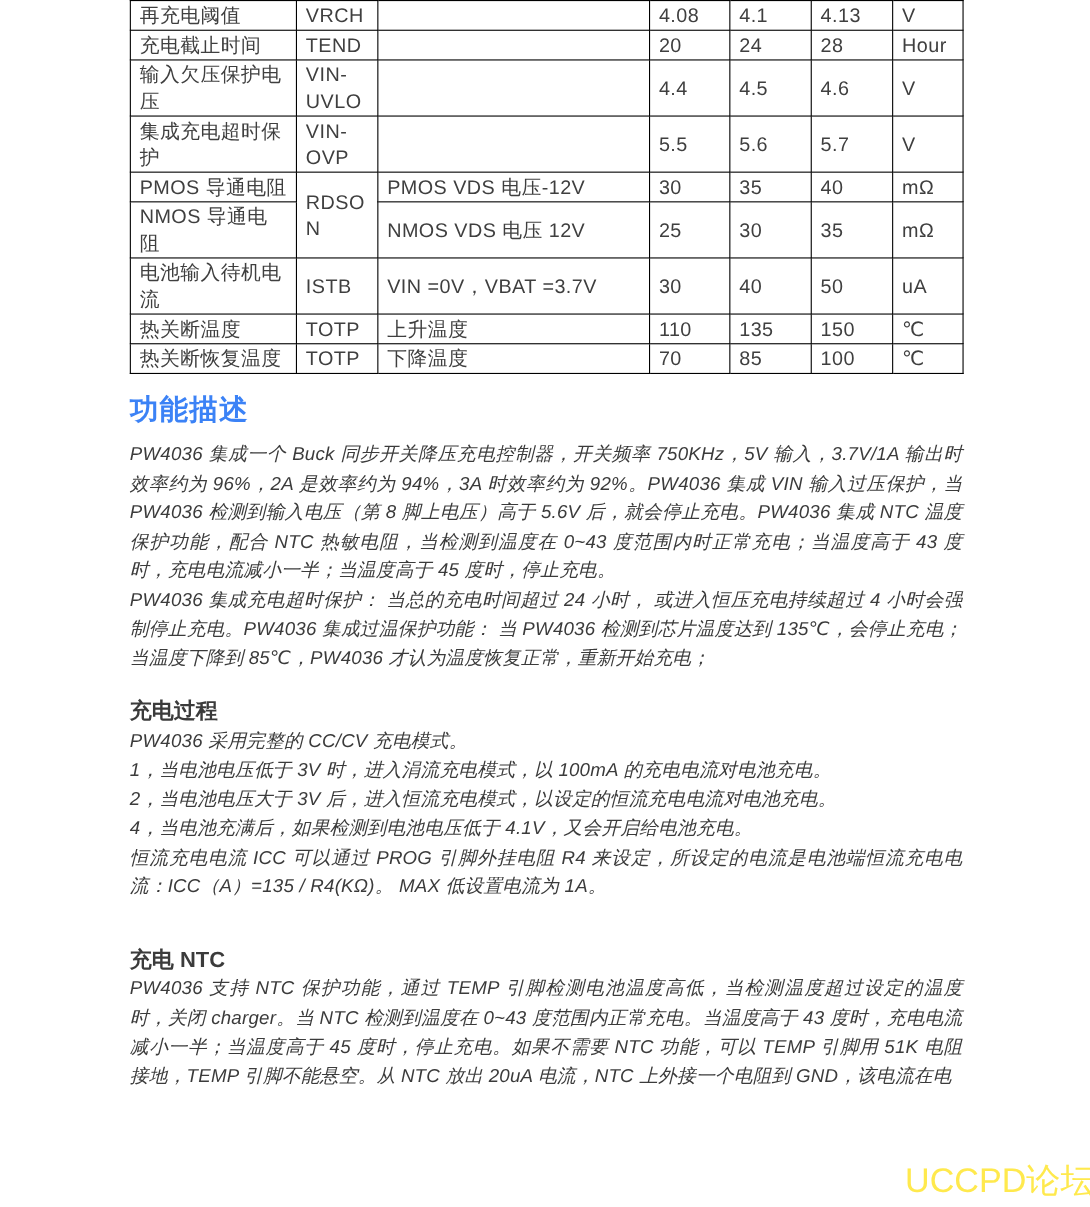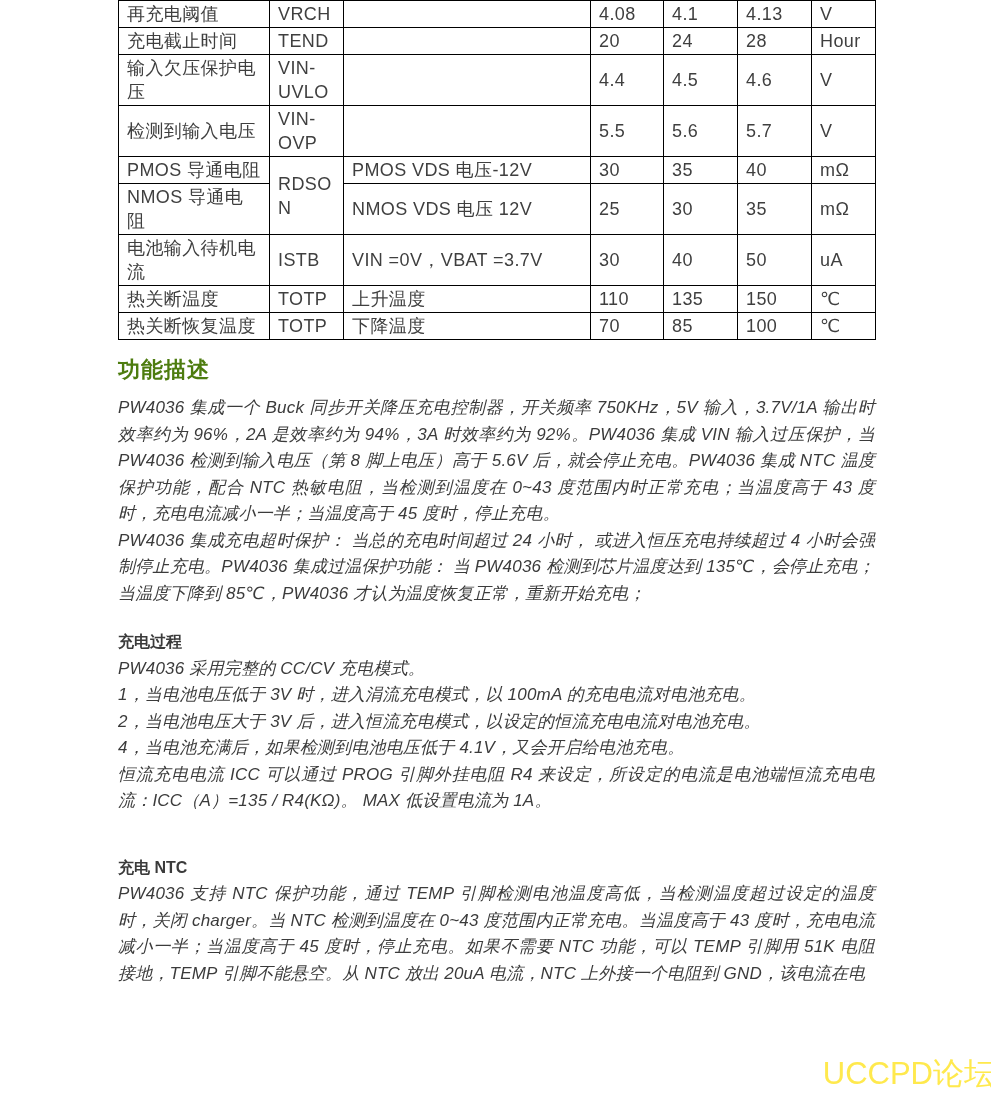--- a/index.html
+++ b/index.html
@@ -33,37 +33,37 @@
   }
   col.c-param { width: 151px; }
   col.c-sym   { width: 74px; }
   col.c-cond  { width: 247px; }
   col.c-min   { width: 73px; }
   col.c-typ   { width: 74px; }
   col.c-max   { width: 74px; }
   col.c-unit  { width: 64px; }
   
   .fn-title {
-    color: #4d7c0f;
-    font-size: 22px;
+    color: #3b82f6;
+    font-size: 26px;
     font-weight: bold;
     margin: 15px 0 10px 0;
     letter-spacing: 1px;
   }
   p.body-line {
     margin: 0;
     font-size: 17px;
     line-height: 26.5px;
     text-align: justify;
     letter-spacing: 0.2px;
     font-style: italic;
   }
   .subhead {
     margin: 0;
-    font-size: 16px;
+    font-size: 20px;
     font-weight: bold;
     line-height: 26.5px;
   }
   .gap-s { margin-top: 22px; }
   .gap-m { margin-top: 28px; }
   .gap-l { margin-top: 40px; }
   
   .watermark {
     position: absolute;
     right: -4px;
@@ -112,21 +112,21 @@
         <tr>
           <td>输入欠压保护电压</td>
           <td>VIN-UVLO</td>
           <td></td>
           <td>4.4</td>
           <td>4.5</td>
           <td>4.6</td>
           <td>V</td>
         </tr>
         <tr>
-          <td>检测到输入电压</td>
+          <td>集成充电超时保护</td>
           <td>VIN-OVP</td>
           <td></td>
           <td>5.5</td>
           <td>5.6</td>
           <td>5.7</td>
           <td>V</td>
         </tr>
         <tr>
           <td>PMOS 导通电阻</td>
           <td rowspan="2">RDSON</td>

